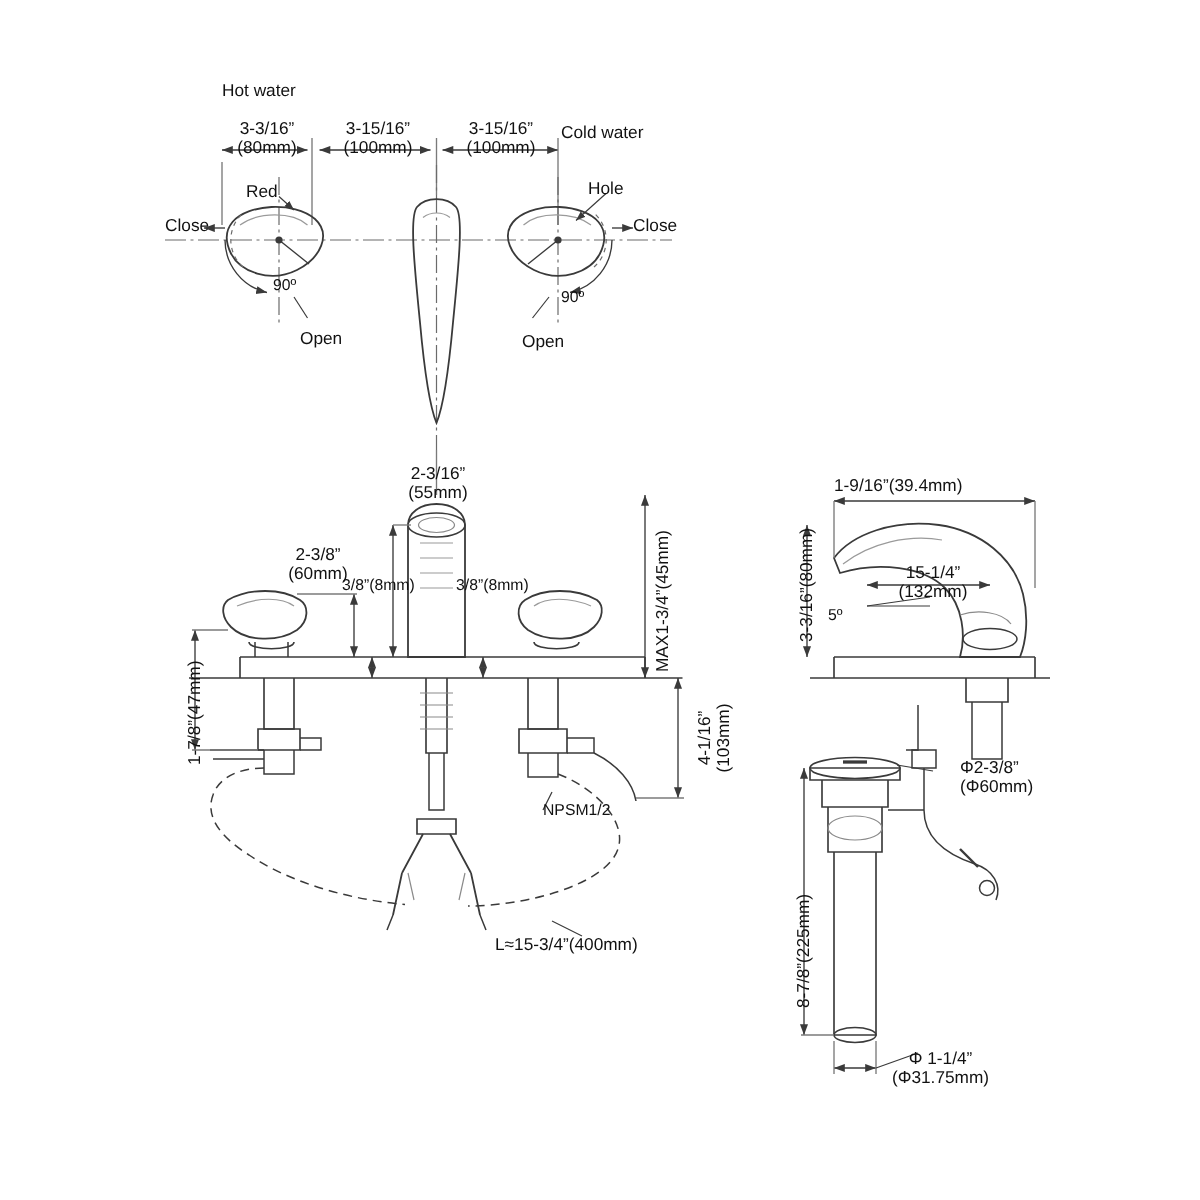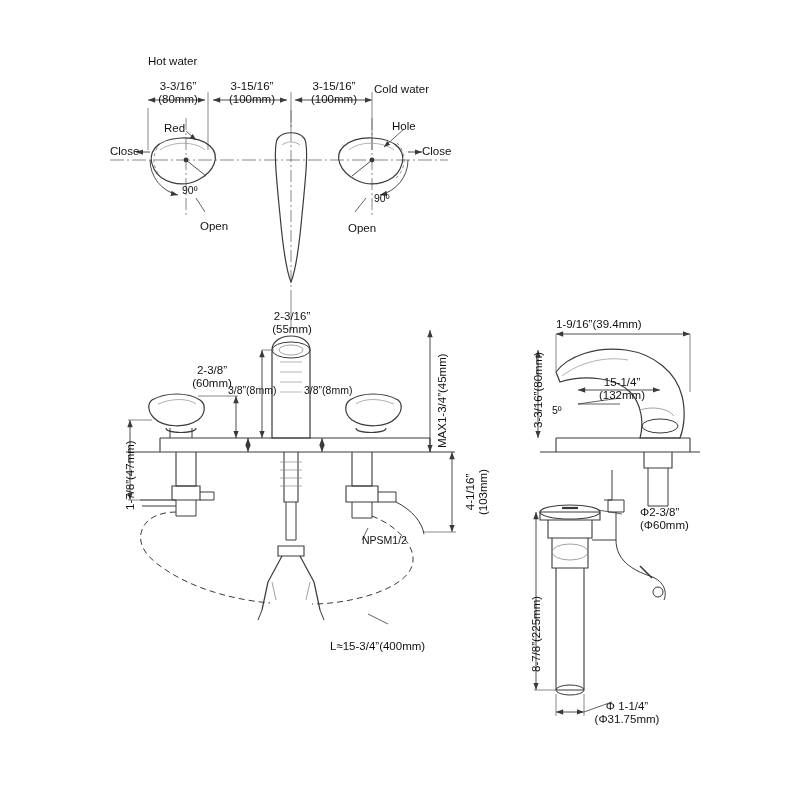--- a/index.html
+++ b/index.html
@@ -238,21 +238,21 @@
 (60mm)</div>
   <div class="lbl sm" style="left:228px;top:384px;">3/8”(8mm)</div>
   <div class="lbl sm" style="left:304px;top:384px;">3/8”(8mm)</div>
 
   <div class="lbl rot90" style="left:436px;top:448px;">MAX1-3/4”(45mm)</div>
   <div class="lbl rot90" style="left:124px;top:510px;">1-7/8”(47mm)</div>
   <div class="lbl rot90 c" style="left:464px;top:536px;width:88px;">4-1/16”
 (103mm)</div>
 
   <div class="lbl sm" style="left:362px;top:534px;">NPSM1/2</div>
-  <div class="lbl" style="left:330px;top:640px;">L≈15-3/4”(400mm)</div>
+  <div class="lbl" style="left:330px;top:624px;">L≈15-3/4”(400mm)</div>
 
   <div class="lbl" style="left:556px;top:318px;">1-9/16”(39.4mm)</div>
   <div class="lbl c" style="left:576px;top:376px;width:92px;">15-1/4”
 (132mm)</div>
   <div class="lbl rot90" style="left:532px;top:428px;">3-3/16”(80mm)</div>
   <div class="lbl sm" style="left:552px;top:404px;">5º</div>
   <div class="lbl" style="left:640px;top:506px;">Φ2-3/8”
 (Φ60mm)</div>
   <div class="lbl rot90" style="left:530px;top:672px;">8-7/8”(225mm)</div>
   <div class="lbl c" style="left:572px;top:700px;width:110px;">Φ 1-1/4”

